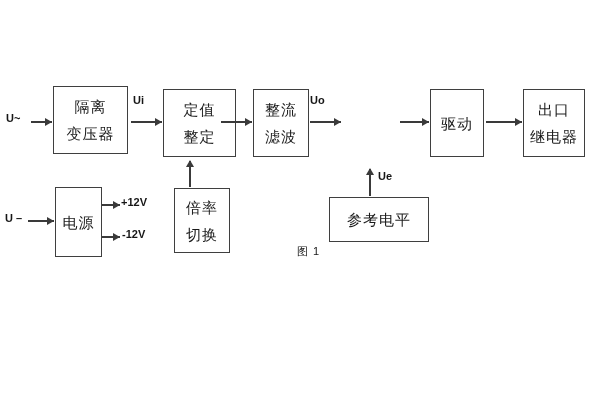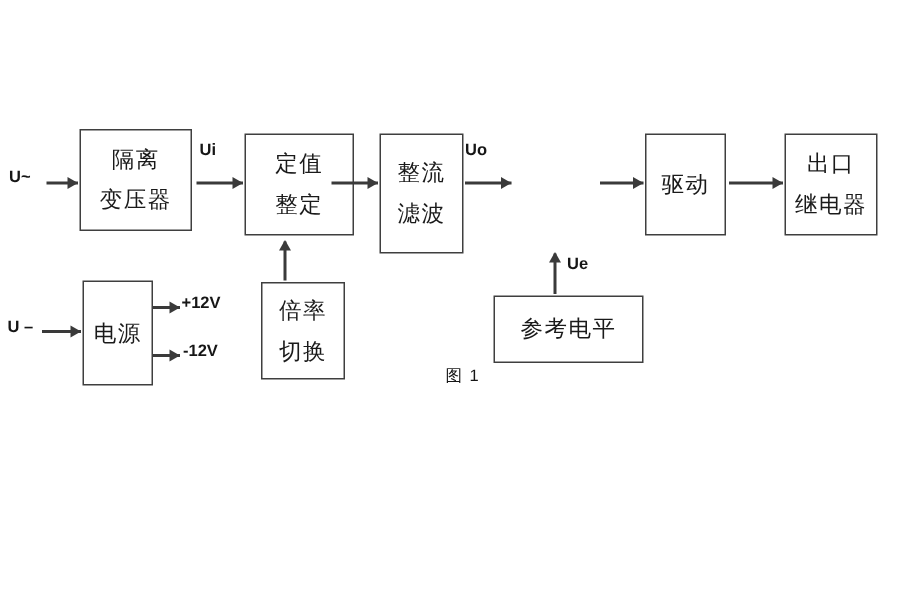--- a/index.html
+++ b/index.html
@@ -32,21 +32,21 @@
 <div id="stage">
 
   <div class="box cn" style="left:53px;top:86px;width:75px;height:68px">
     <span>隔离</span>
     <span>变压器</span>
   </div>
   <div class="box cn" style="left:163px;top:89px;width:73px;height:68px">
     <span>定值</span>
     <span>整定</span>
   </div>
-  <div class="box cn" style="left:253px;top:89px;width:56px;height:80px">
+  <div class="box cn" style="left:253px;top:89px;width:56px;height:68px">
     <span>整流</span>
     <span>滤波</span>
   </div>
   <div class="box cn" style="left:430px;top:89px;width:54px;height:68px">
     <span>驱动</span>
   </div>
   <div class="box cn" style="left:523px;top:89px;width:62px;height:68px">
     <span>出口</span>
     <span>继电器</span>
   </div>

